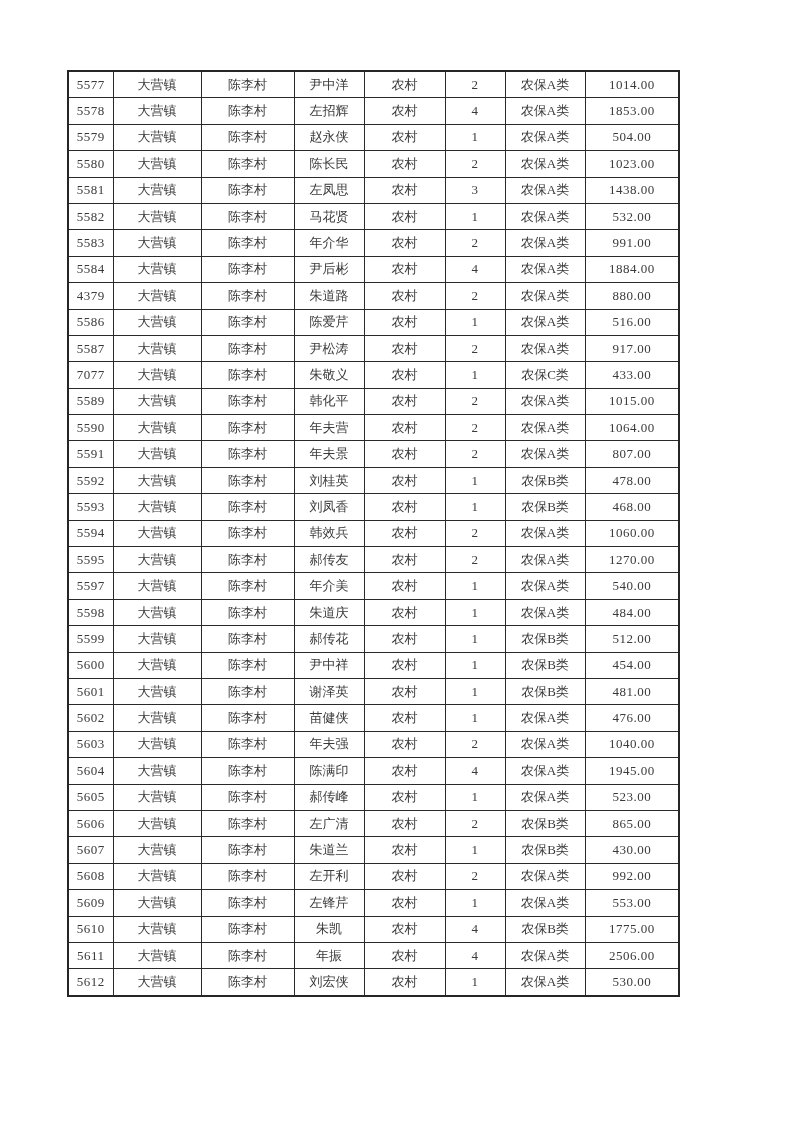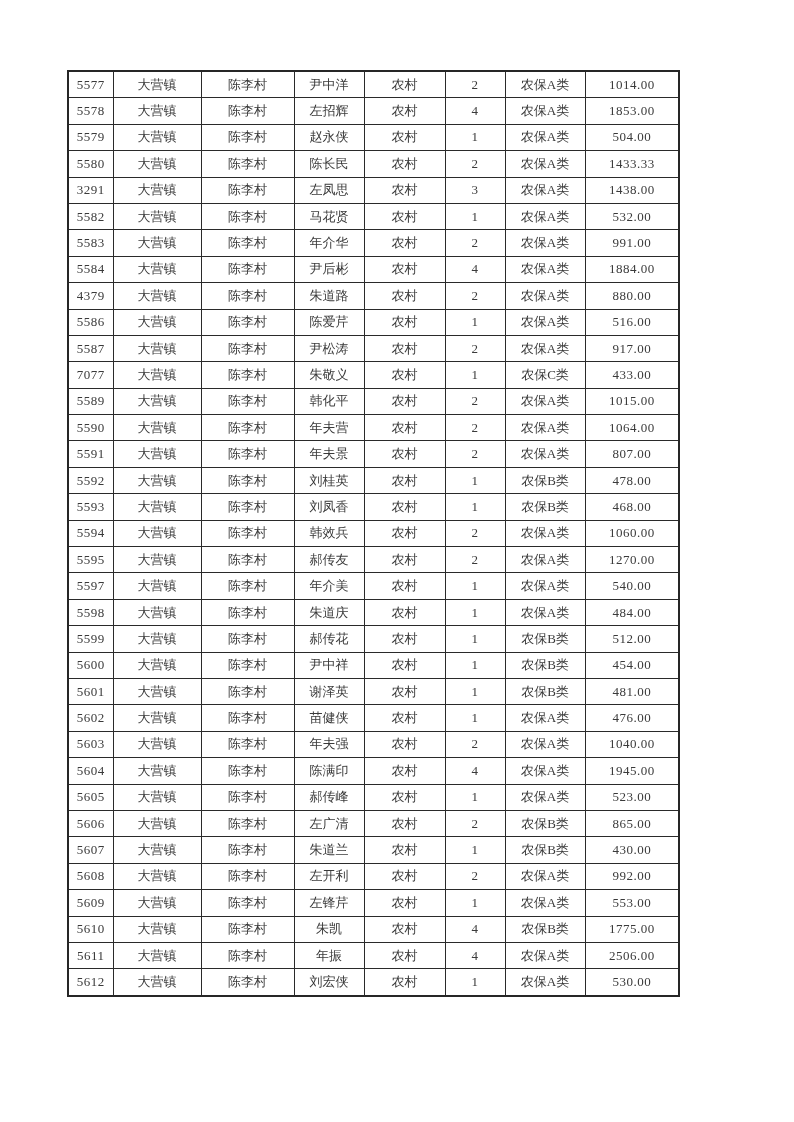--- a/index.html
+++ b/index.html
@@ -90,24 +90,24 @@
           <td class="num">504.00</td>
         </tr>
         <tr>
           <td class="num">5580</td>
           <td>大营镇</td>
           <td>陈李村</td>
           <td>陈长民</td>
           <td>农村</td>
           <td class="num">2</td>
           <td>农保A类</td>
-          <td class="num">1433.33</td>
-        </tr>
-        <tr>
-          <td class="num">3291</td>
+          <td class="num">1023.00</td>
+        </tr>
+        <tr>
+          <td class="num">5581</td>
           <td>大营镇</td>
           <td>陈李村</td>
           <td>左凤思</td>
           <td>农村</td>
           <td class="num">3</td>
           <td>农保A类</td>
           <td class="num">1438.00</td>
         </tr>
         <tr>
           <td class="num">5582</td>

